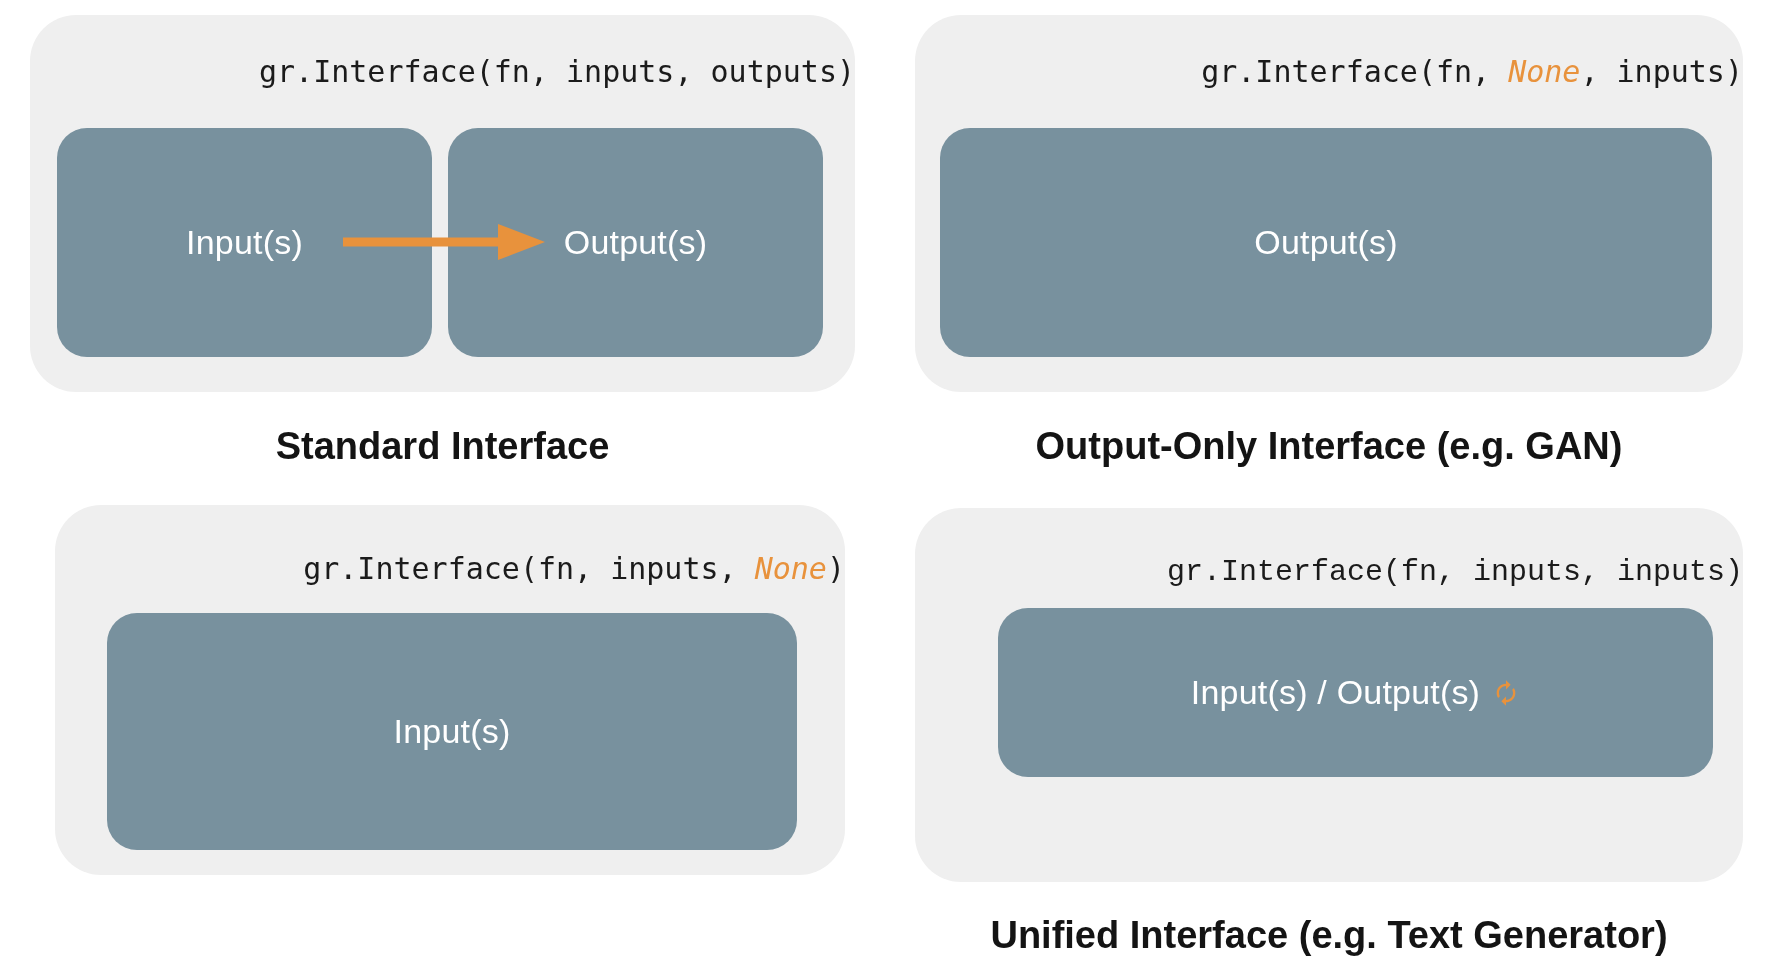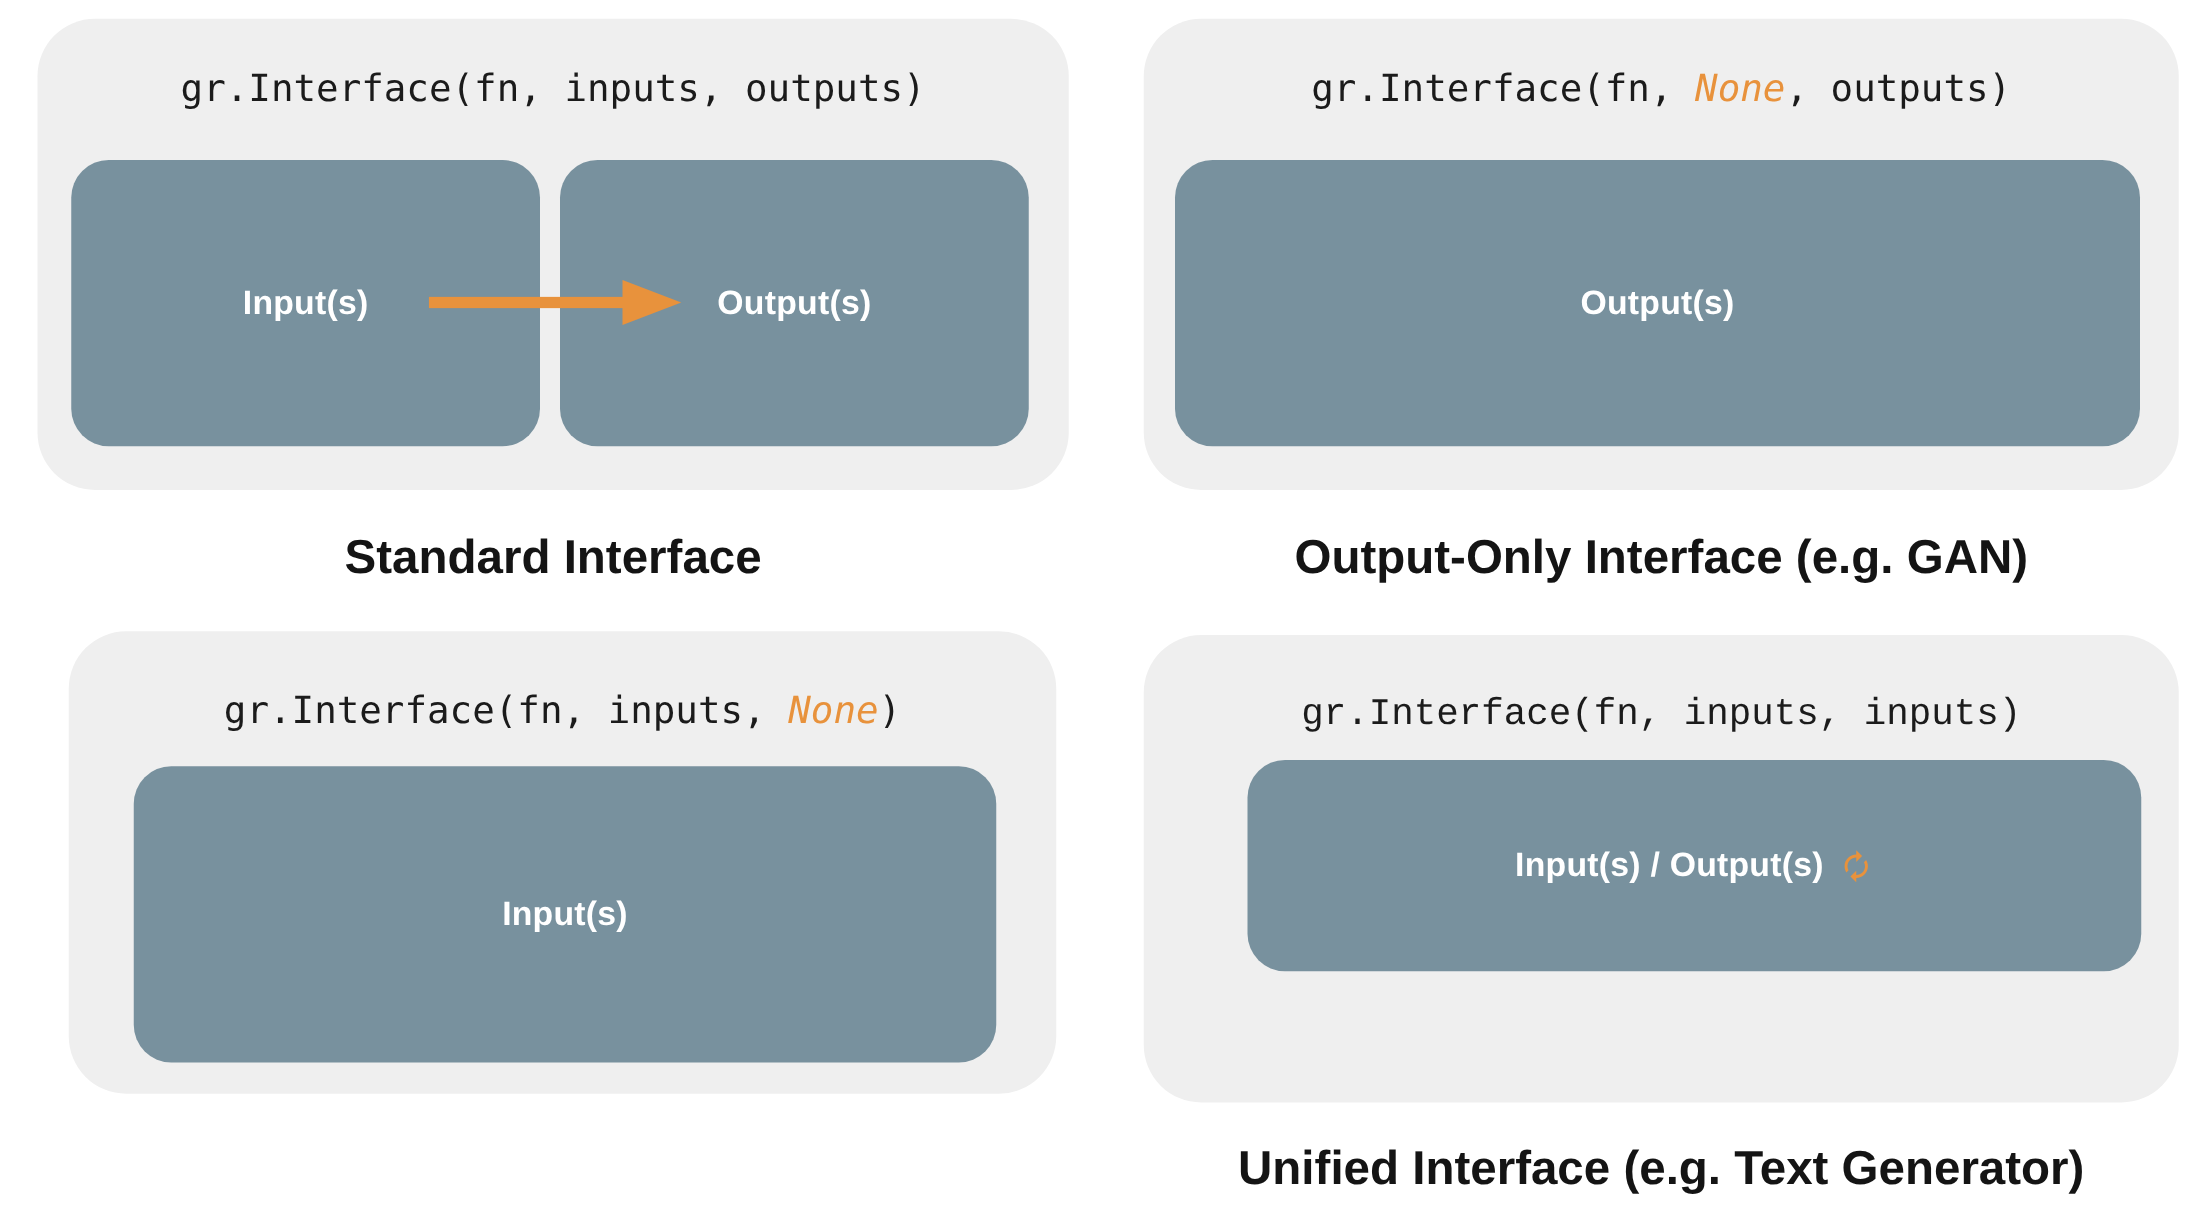--- a/index.html
+++ b/index.html
@@ -19,43 +19,43 @@
   }
   .panel {
     position: absolute;
     background: var(--panel-gray, #EFEFEF);
     border-radius: 46px;
   }
   .code {
     position: absolute;
     left: 0;
     width: 100%;
-    text-align: center;
+    text-align: right;
     font-family: "DejaVu Sans Mono", "Liberation Mono", monospace;
     font-size: 30px;
     line-height: 38px;
     color: var(--code-black, #1B1B1B);
     white-space: pre;
   }
   .code .hl {
     color: var(--accent, #E8923C);
     font-style: italic;
   }
   .box {
     position: absolute;
     background: var(--box-slate, #78919E);
     border-radius: 30px;
     display: flex;
     align-items: center;
     justify-content: center;
   }
   .box-label {
     color: var(--label-white, #FFFFFF);
-    font-size: 27px;
-    font-weight: bold;
+    font-size: 34px;
+    font-weight: normal;
     letter-spacing: 0.2px;
     display: flex;
     align-items: center;
   }
   .caption {
     position: absolute;
     text-align: center;
     font-size: 38px;
     font-weight: bold;
     color: var(--caption-black, #141414);
@@ -83,21 +83,21 @@
       <span class="box-label">Output(s)</span>
     </div>
     <svg class="flow-arrow" style="left:313px; top:209px;" width="202" height="36" viewBox="0 0 202 36">
       <rect x="0" y="13.5" width="157" height="9" fill="#E8923C"></rect>
       <polygon points="155,0 202,18 155,36" fill="#E8923C"></polygon>
     </svg>
   </section>
   <div class="caption" style="left:30px; top:425px; width:825px;">Standard Interface</div>
 
   <section class="panel" style="left:915px; top:15px; width:828px; height:377px;">
-    <div class="code" style="top:38px;"><span>gr.Interface(fn, </span><span class="hl">None</span><span>, outputs)</span></div>
+    <div class="code" style="top:38px;"><span>gr.Interface(fn, </span><span class="hl">None</span><span>, inputs)</span></div>
     <div class="box" style="left:25px; top:113px; width:772px; height:229px;">
       <span class="box-label">Output(s)</span>
     </div>
   </section>
   <div class="caption" style="left:915px; top:425px; width:828px;">Output-Only Interface (e.g. GAN)</div>
 
   <section class="panel" style="left:55px; top:505px; width:790px; height:370px;">
     <div class="code" style="top:45px;"><span>gr.Interface(fn, inputs, </span><span class="hl">None</span><span>)</span></div>
     <div class="box" style="left:52px; top:108px; width:690px; height:237px;">
       <span class="box-label">Input(s)</span>

